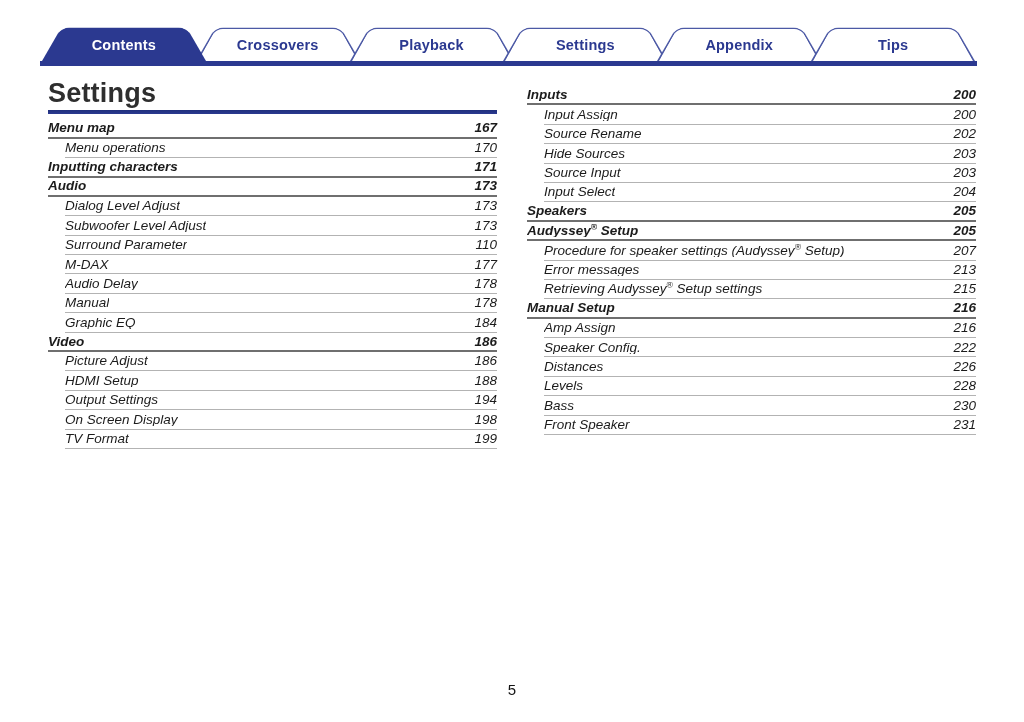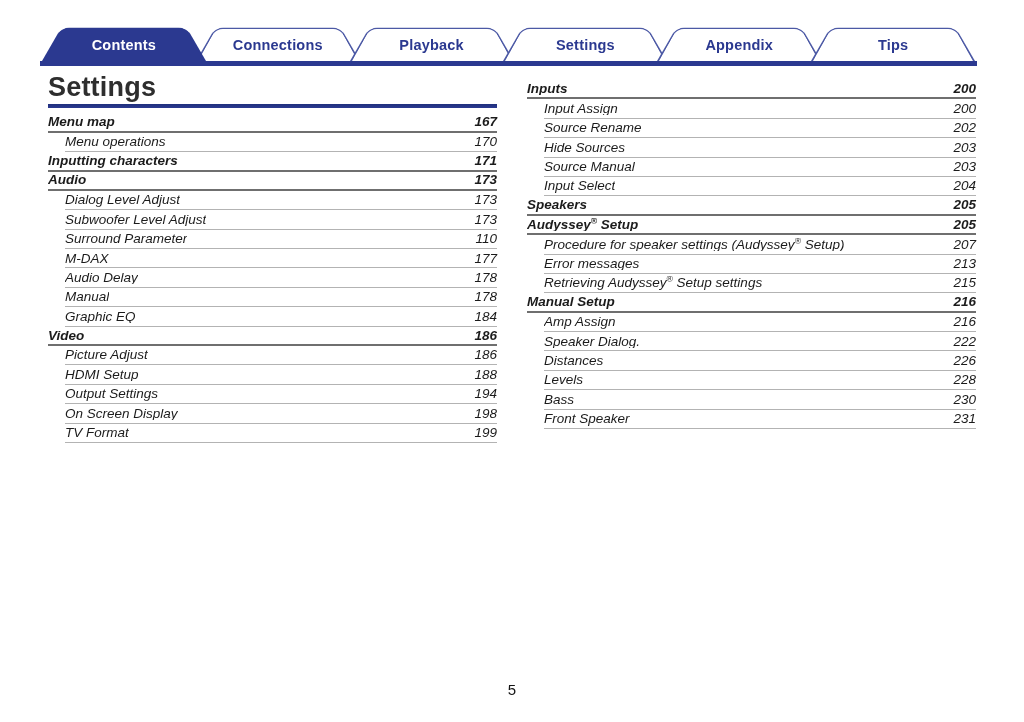--- a/index.html
+++ b/index.html
@@ -10,21 +10,21 @@
   }
   *{box-sizing:border-box;}
   html,body{margin:0;padding:0;}
   body{
     width:1024px;height:722px;background:#ffffff;position:relative;overflow:hidden;
     font-family:"Liberation Sans","DejaVu Sans",sans-serif;
     -webkit-font-smoothing:antialiased;
   }
 
   
-  .tabbar{margin:24px 47px 0 40px;text-decoration:underline;}
+  .tabbar{margin:24px 47px 6px 40px;text-decoration:underline;}
   .tabs{display:flex;height:37px;padding:0 7px;position:relative;}
   .tab{position:relative;flex:1;}
   .tab-shape{
     position:absolute;left:-5px;right:-5px;top:-7px;bottom:0;
     background:#fff;
     border:2px solid var(--tab-border);border-bottom:none;
     border-radius:11px 11px 0 0;
     transform:perspective(20px) rotateX(8deg);
     transform-origin:50% 100%;
   }
@@ -69,21 +69,21 @@
 <body>
 
 <div class="tabbar">
   <div class="tabs">
       <div class="tab active">
         <span class="tab-shape"></span>
         <span class="tab-label">Contents</span>
       </div>
       <div class="tab">
         <span class="tab-shape"></span>
-        <span class="tab-label">Connections</span>
+        <span class="tab-label">Crossovers</span>
       </div>
       <div class="tab">
         <span class="tab-shape"></span>
         <span class="tab-label">Playback</span>
       </div>
       <div class="tab">
         <span class="tab-shape"></span>
         <span class="tab-label">Settings</span>
       </div>
       <div class="tab">
@@ -185,21 +185,21 @@
         </div>
         <div class="toc-row sub">
           <span class="toc-label">Source Rename</span>
           <span class="toc-page">202</span>
         </div>
         <div class="toc-row sub">
           <span class="toc-label">Hide Sources</span>
           <span class="toc-page">203</span>
         </div>
         <div class="toc-row sub">
-          <span class="toc-label">Source Manual</span>
+          <span class="toc-label">Source Input</span>
           <span class="toc-page">203</span>
         </div>
         <div class="toc-row sub">
           <span class="toc-label">Input Select</span>
           <span class="toc-page">204</span>
         </div>
         <div class="toc-row main">
           <span class="toc-label">Speakers</span>
           <span class="toc-page">205</span>
         </div>
@@ -221,21 +221,21 @@
         </div>
         <div class="toc-row main">
           <span class="toc-label">Manual Setup</span>
           <span class="toc-page">216</span>
         </div>
         <div class="toc-row sub">
           <span class="toc-label">Amp Assign</span>
           <span class="toc-page">216</span>
         </div>
         <div class="toc-row sub">
-          <span class="toc-label">Speaker Dialog.</span>
+          <span class="toc-label">Speaker Config.</span>
           <span class="toc-page">222</span>
         </div>
         <div class="toc-row sub">
           <span class="toc-label">Distances</span>
           <span class="toc-page">226</span>
         </div>
         <div class="toc-row sub">
           <span class="toc-label">Levels</span>
           <span class="toc-page">228</span>
         </div>

